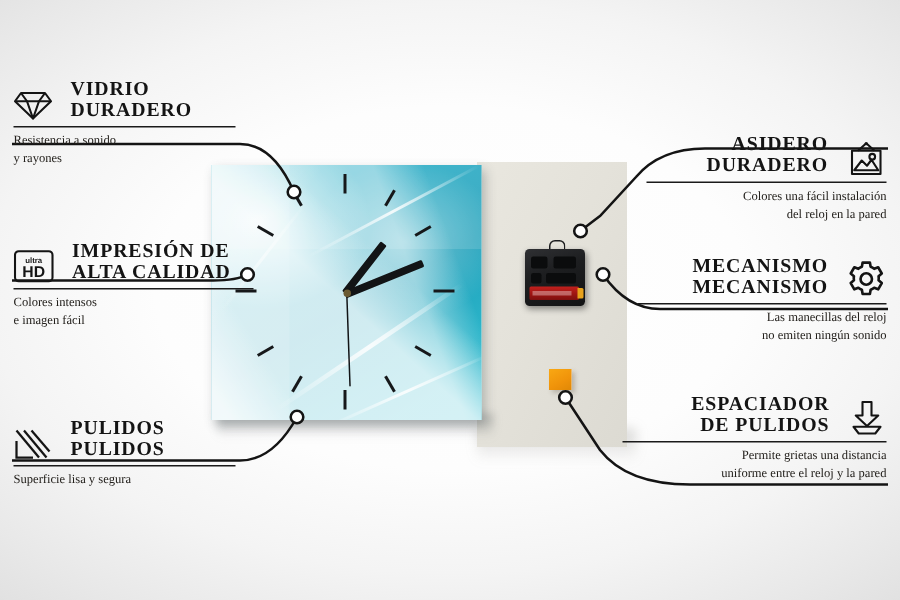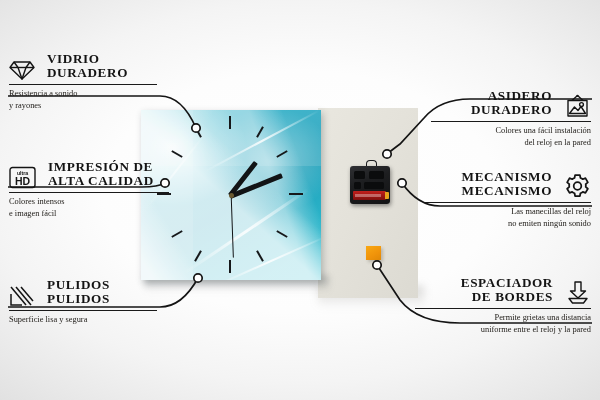--- a/index.html
+++ b/index.html
@@ -256,25 +256,25 @@
         </g>
       </svg>
     </div>
     <div class="rule" style="width:166px;"></div>
     <div class="desc">
       <div>Las manecillas del reloj</div>
       <div>no emiten ningún sonido</div>
     </div>
   </div>
 
-  <div class="feat right" style="left:415px;top:276px;width:176px;">
+  <div class="feat right" style="left:415px;top:262px;width:176px;">
     <div class="head">
       <div class="titlewrap">
         <div class="t">ESPACIADOR</div>
-        <div class="t">DE BORDES</div>
+        <div class="t">DE PULIDOS</div>
       </div>
       <svg class="ic" width="26" height="24" viewBox="0 0 26 24">
         <g fill="none" stroke="#141414" stroke-width="1.4" stroke-linejoin="round">
           <path d="M10,1 L16,1 L16,10 L20.5,10 L13,17 L5.5,10 L10,10 Z"></path>
           <path d="M4,17.5 L22,17.5 L18.5,22 L7.5,22 Z"></path>
         </g>
       </svg>
     </div>
     <div class="rule" style="width:176px;"></div>
     <div class="desc">

